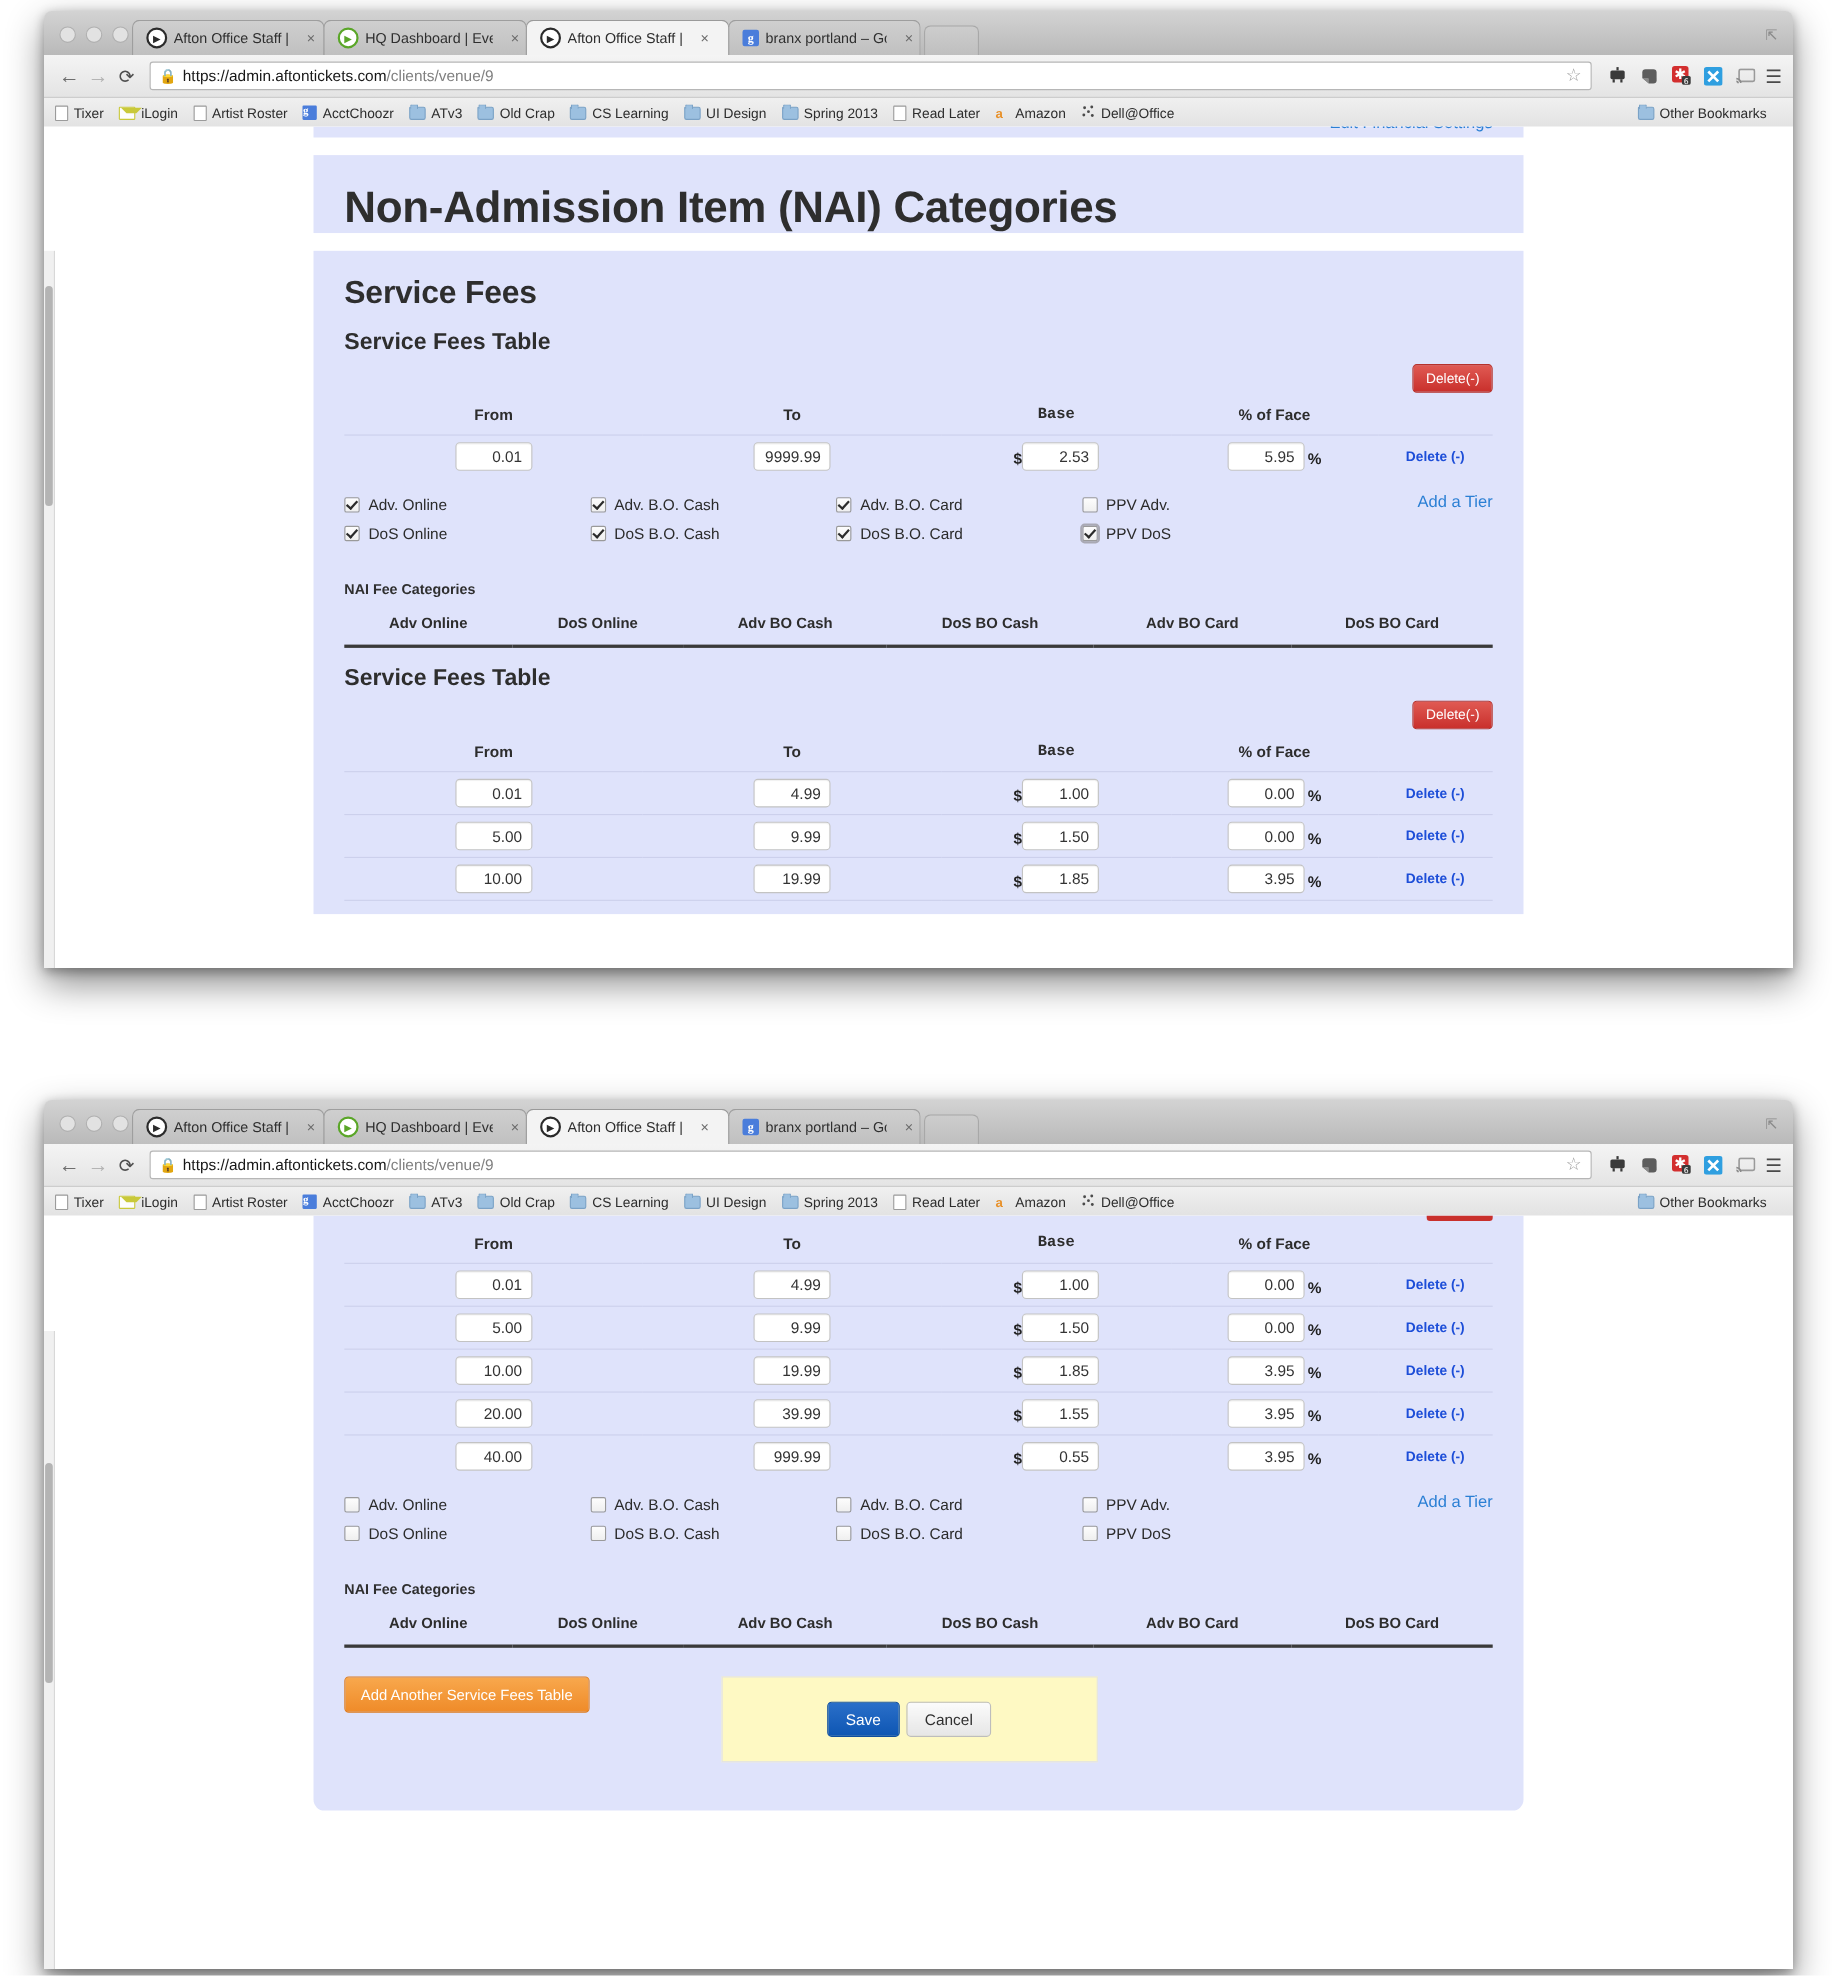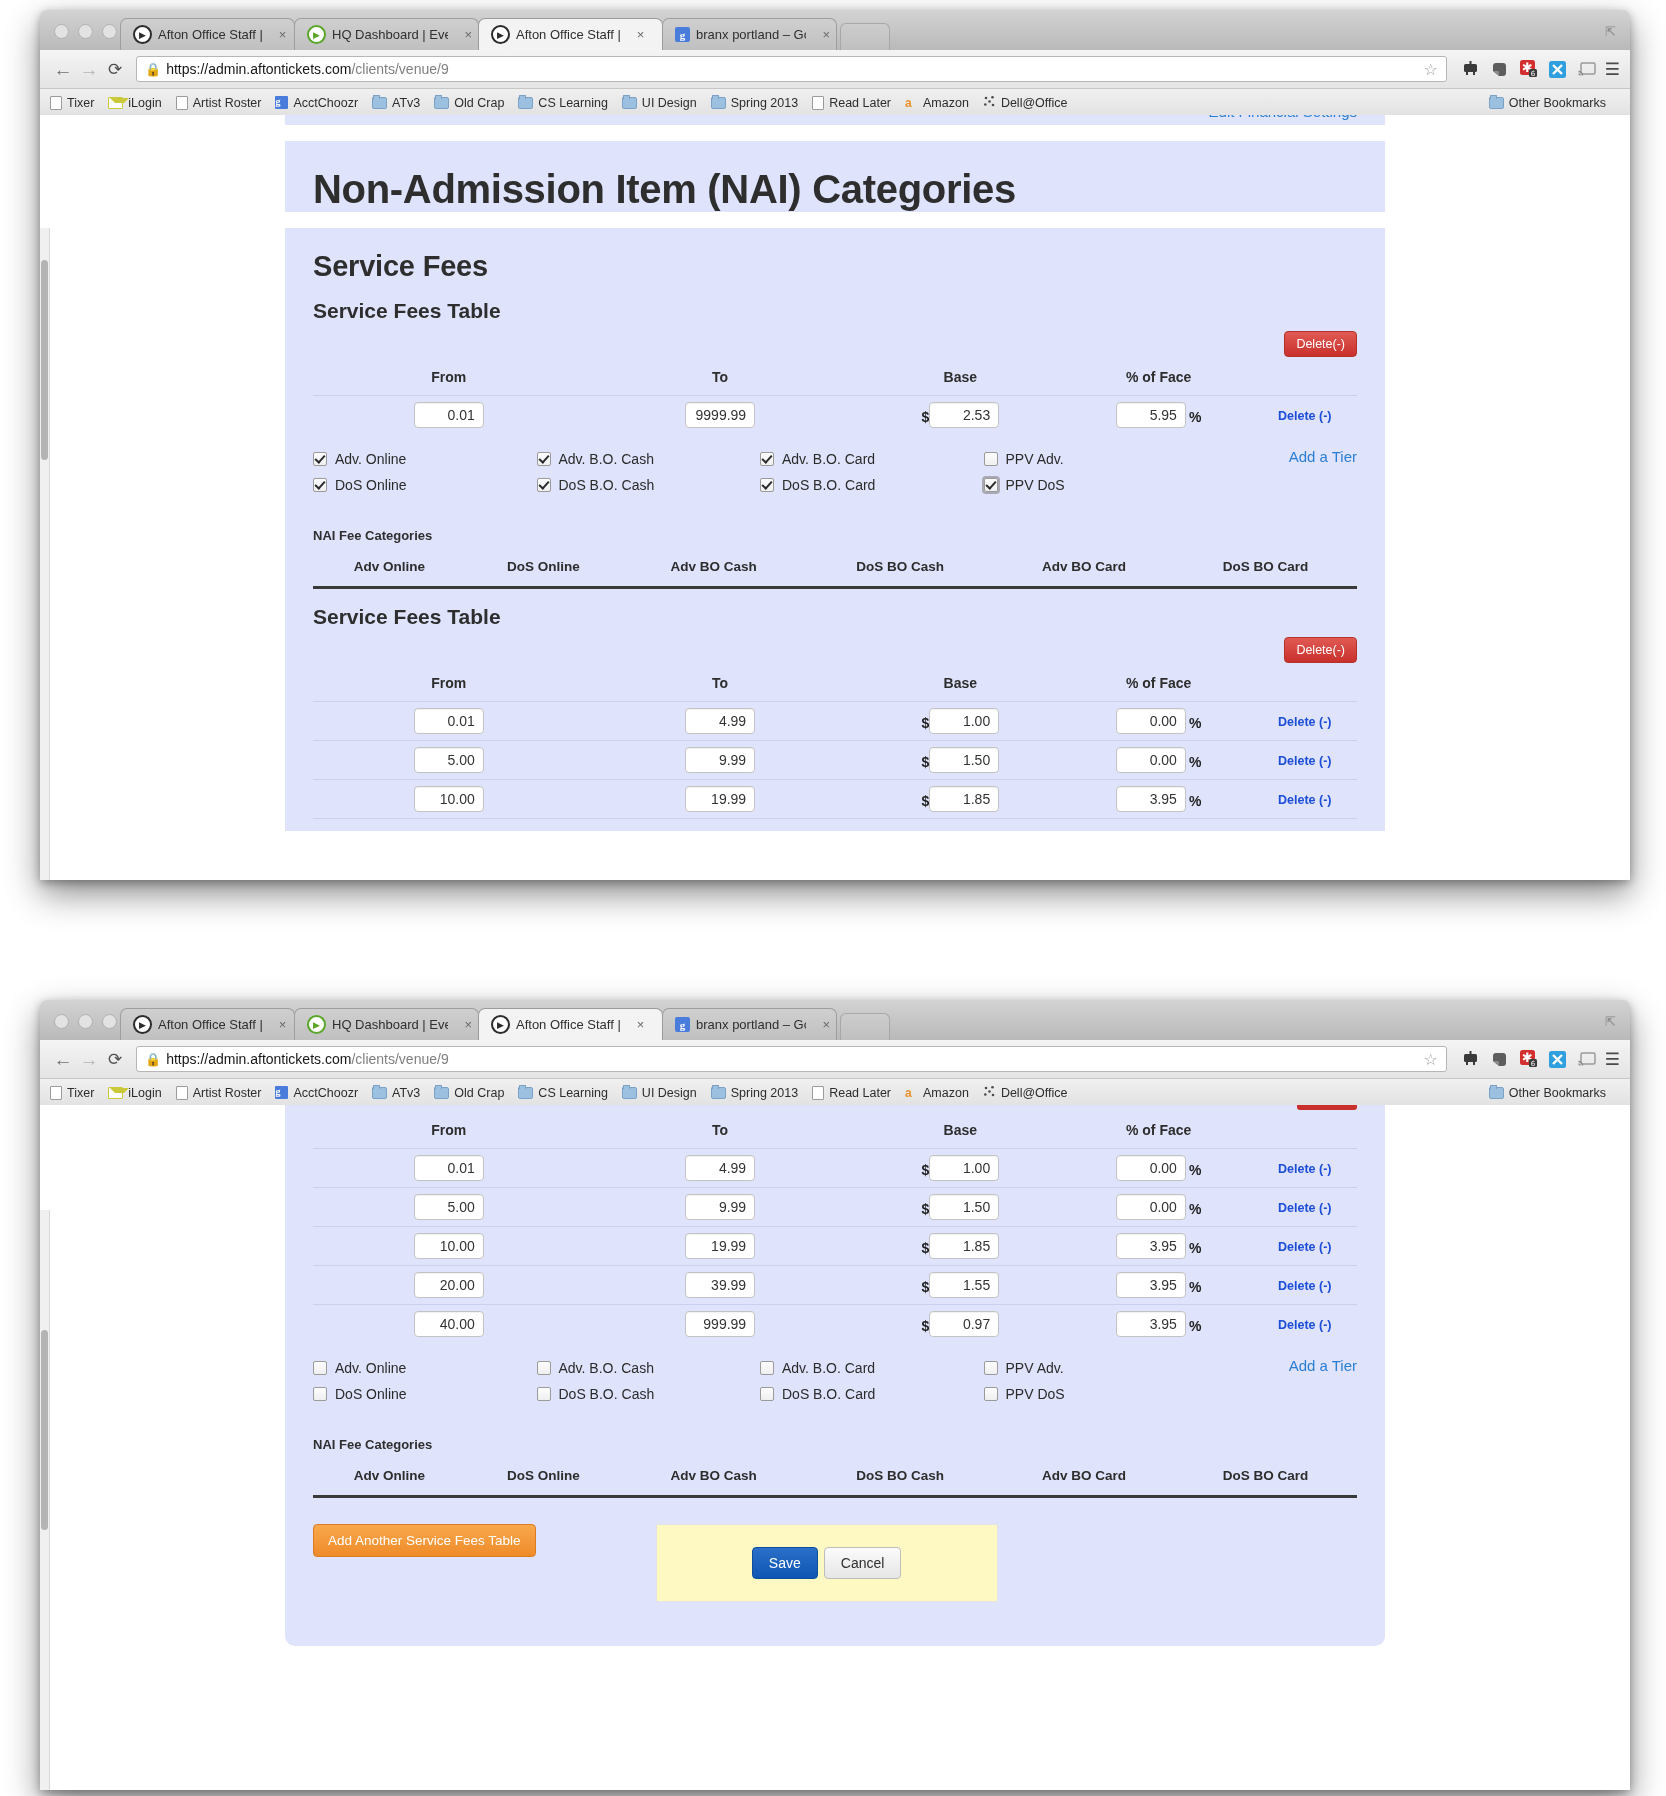--- a/index.html
+++ b/index.html
@@ -91,21 +91,21 @@
   table.fees th{font-size:14px;font-weight:bold;color:#2d2d2d;padding:6px 0 10px 0;text-align:center;}
   table.fees td{padding:6px 0;text-align:center;border-top:1px solid #ccd0ec;vertical-align:middle;}
   table.fees tr.hdr th{border:none;}
   .cell-in{width:70px;height:26px;box-sizing:border-box;background:#fff;border:1px solid #c3c3c3;
      border-radius:4px;font-size:14px;color:#333;text-align:right;padding:0 8px;line-height:24px;
      display:inline-block;box-shadow:inset 0 1px 1px rgba(0,0,0,.06);}
   .sym{font-size:14px;font-weight:bold;color:#222;vertical-align:-2px;}
   .sym.pct{margin-left:3px;}
   .del-ghost{color:#1d4ed8;font-size:12.5px;font-weight:bold;}
 
-  .col-from{width:26%;} .col-to{width:26%;} .col-base{width:20%;} .col-face{width:18%;} .col-act{width:10%;}
+  .col-from{width:26%;} .col-to{width:26%;} .col-base{width:20%;font-family:Liberation Mono, monospace;} .col-face{width:18%;} .col-act{width:10%;}
 
   .cbgrid{display:flex;align-items:flex-start;padding:12px 0 4px 0;}
   .cbcols{flex:1;display:grid;grid-template-columns:repeat(4,1fr);grid-auto-rows:26px;}
   .cbitem{display:flex;align-items:center;font-size:14px;color:#2b2b2b;}
   .cb{width:14px;height:14px;box-sizing:border-box;border:1px solid #9a9a9a;border-radius:2px;
      background:linear-gradient(#fdfdfd,#efefef);margin-right:8px;position:relative;flex:0 0 auto;}
   .cb.checked:after{content:"";position:absolute;left:3px;top:0px;width:4px;height:8px;
      border:solid #2b2b2b;border-width:0 2px 2px 0;transform:rotate(42deg);}
   .cb.focus{box-shadow:0 0 0 2px #a9a9b4;}
   .addtier{width:150px;text-align:right;padding-top:2px;}
@@ -614,21 +614,21 @@
               <tr>
                 <td><span class="cell-in">20.00</span></td>
                 <td><span class="cell-in">39.99</span></td>
                 <td><span class="sym">$</span><span class="cell-in">1.55</span></td>
                 <td><span class="cell-in">3.95</span><span class="sym pct">%</span></td>
                 <td><span class="del-ghost">Delete (-)</span></td>
               </tr>
               <tr>
                 <td><span class="cell-in">40.00</span></td>
                 <td><span class="cell-in">999.99</span></td>
-                <td><span class="sym">$</span><span class="cell-in">0.97</span></td>
+                <td><span class="sym">$</span><span class="cell-in">0.55</span></td>
                 <td><span class="cell-in">3.95</span><span class="sym pct">%</span></td>
                 <td><span class="del-ghost">Delete (-)</span></td>
               </tr>
             </tbody>
               </table>
 
             <div class="cbgrid">
               <div class="cbcols">
                 <div class="cbitem">
                     <span class="cb"></span>

